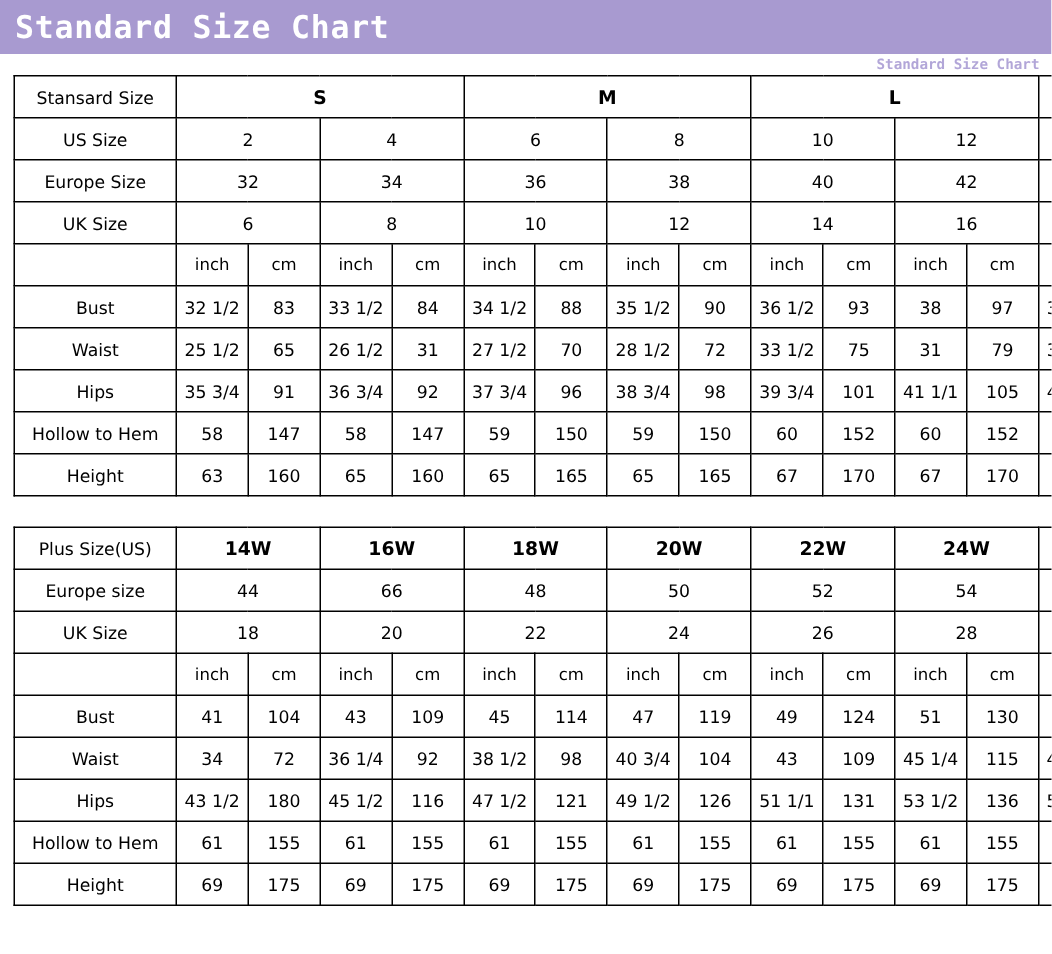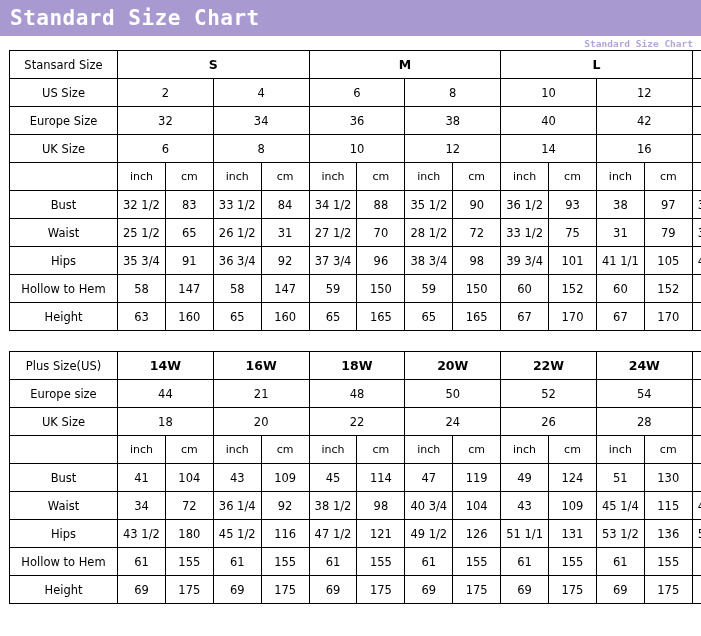--- a/index.html
+++ b/index.html
@@ -286,21 +286,21 @@
             <td class="grouphead" colspan="2">16W</td>
             <td class="grouphead" colspan="2">18W</td>
             <td class="grouphead" colspan="2">20W</td>
             <td class="grouphead" colspan="2">22W</td>
             <td class="grouphead" colspan="2">24W</td>
             <td class="grouphead" colspan="2">26W</td>
           </tr>
           <tr>
             <td class="rowhead">Europe size</td>
             <td colspan="2">44</td>
-            <td colspan="2">21</td>
+            <td colspan="2">66</td>
             <td colspan="2">48</td>
             <td colspan="2">50</td>
             <td colspan="2">52</td>
             <td colspan="2">54</td>
             <td colspan="2">56</td>
           </tr>
           <tr>
             <td class="rowhead">UK Size</td>
             <td colspan="2">18</td>
             <td colspan="2">20</td>

